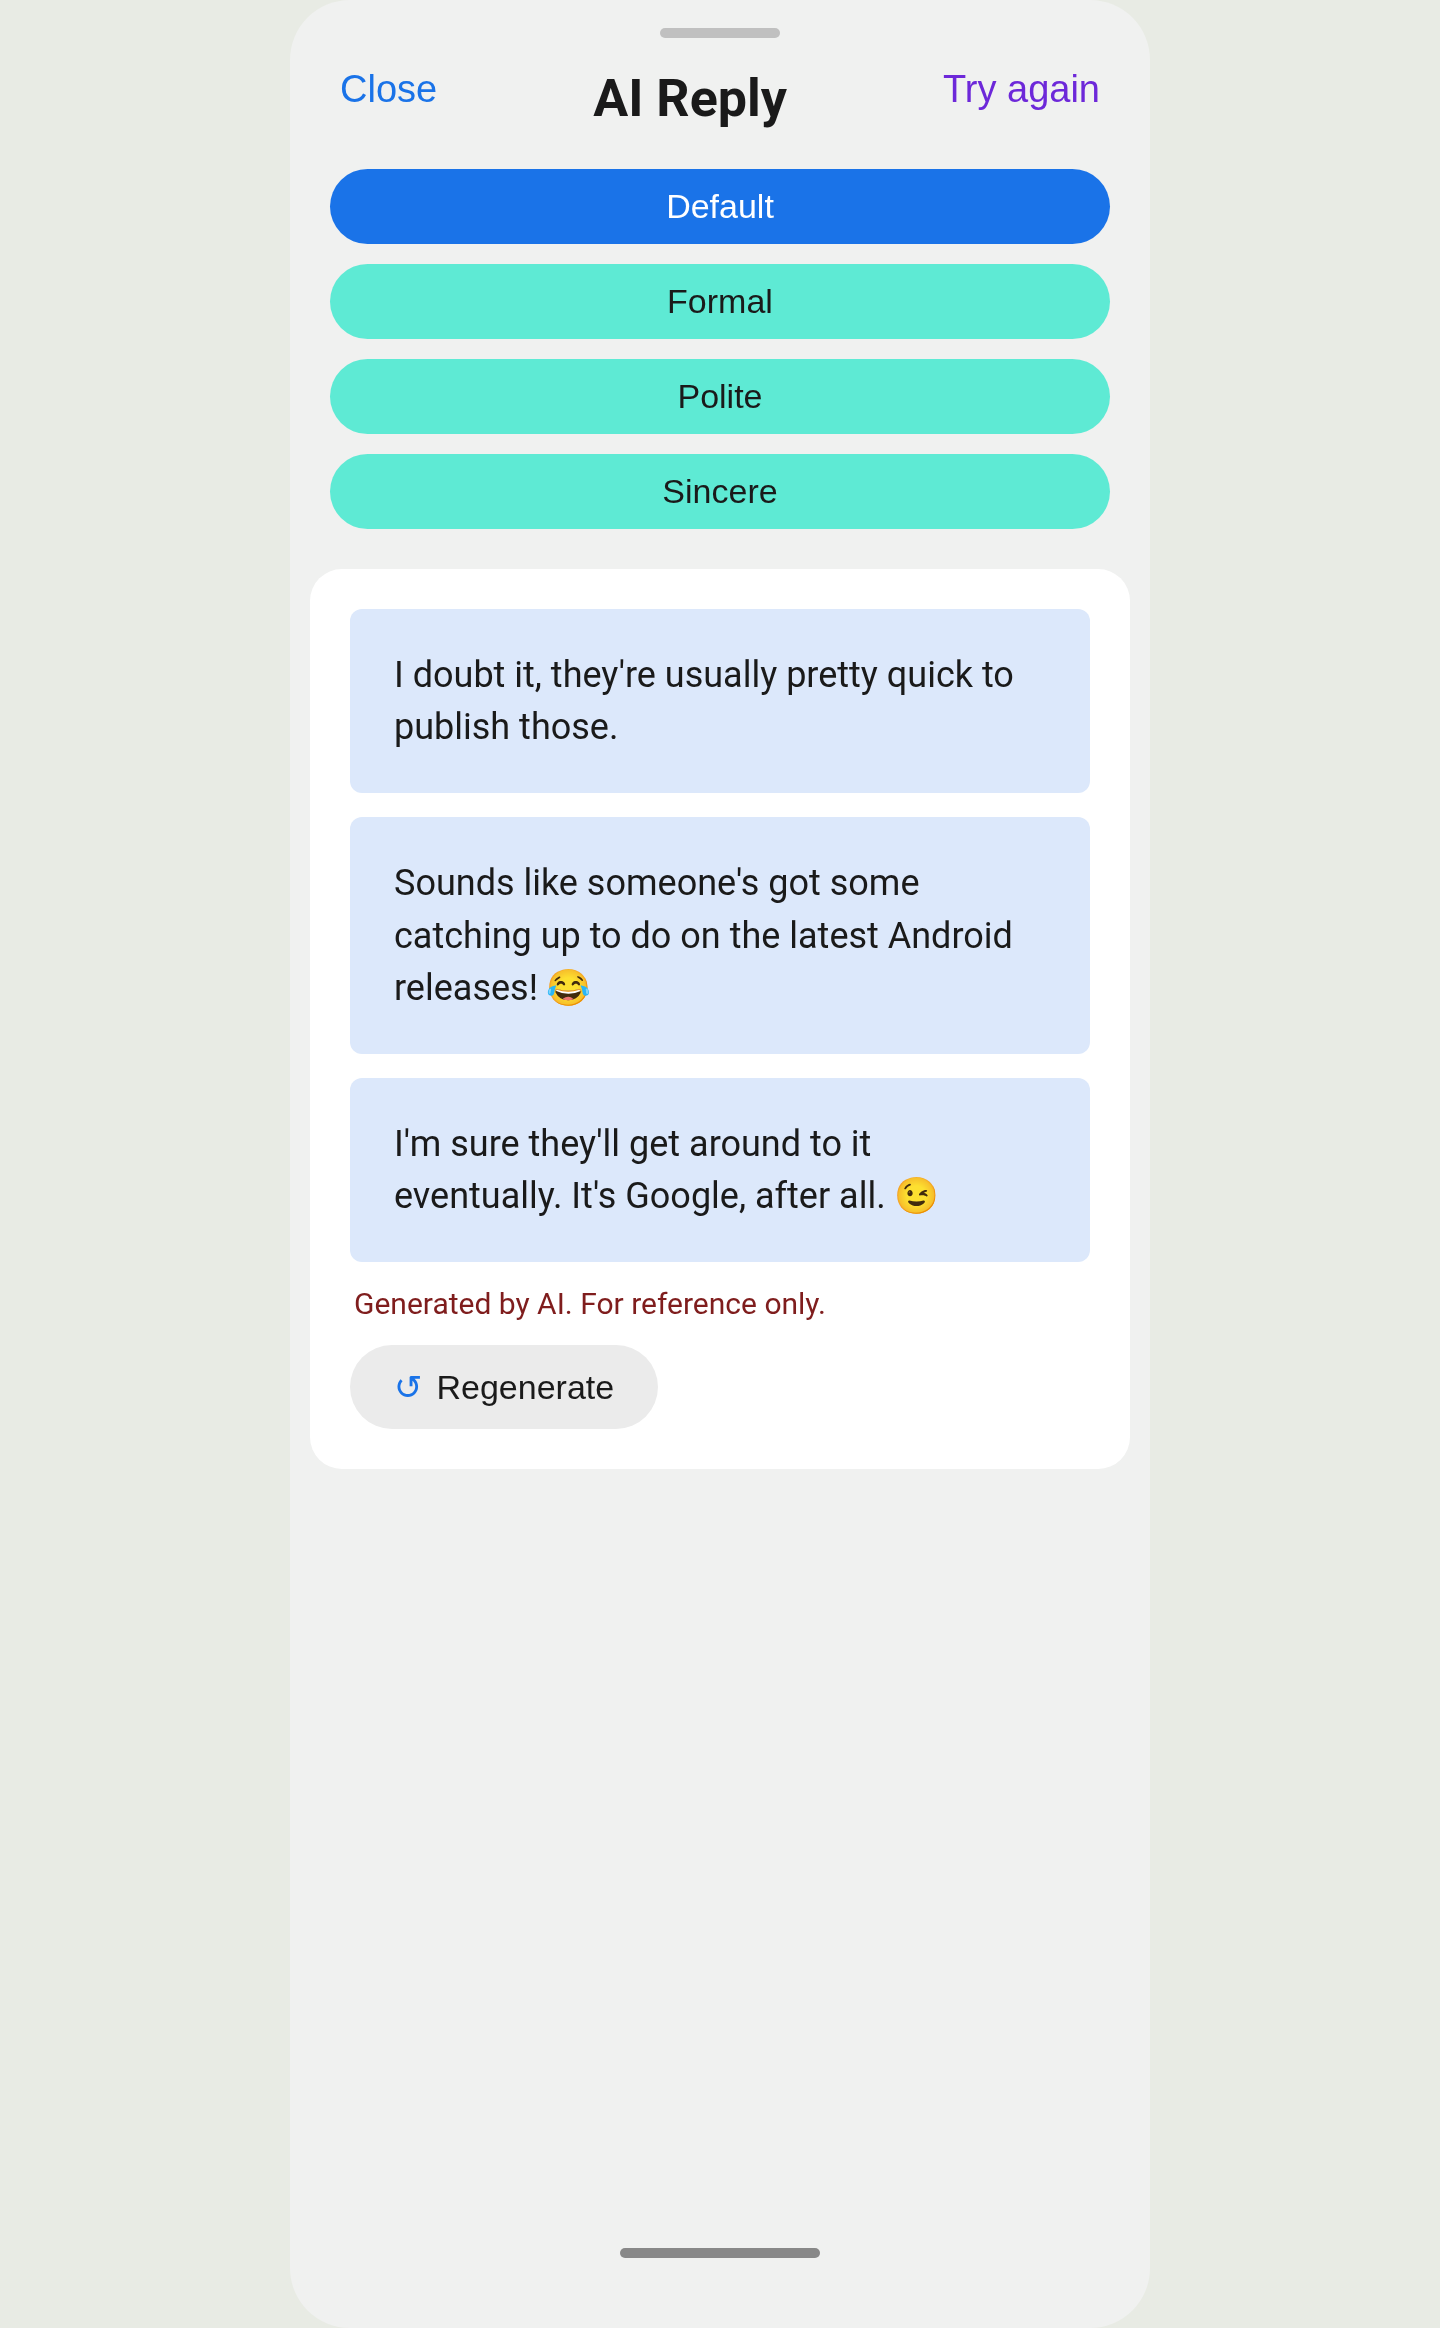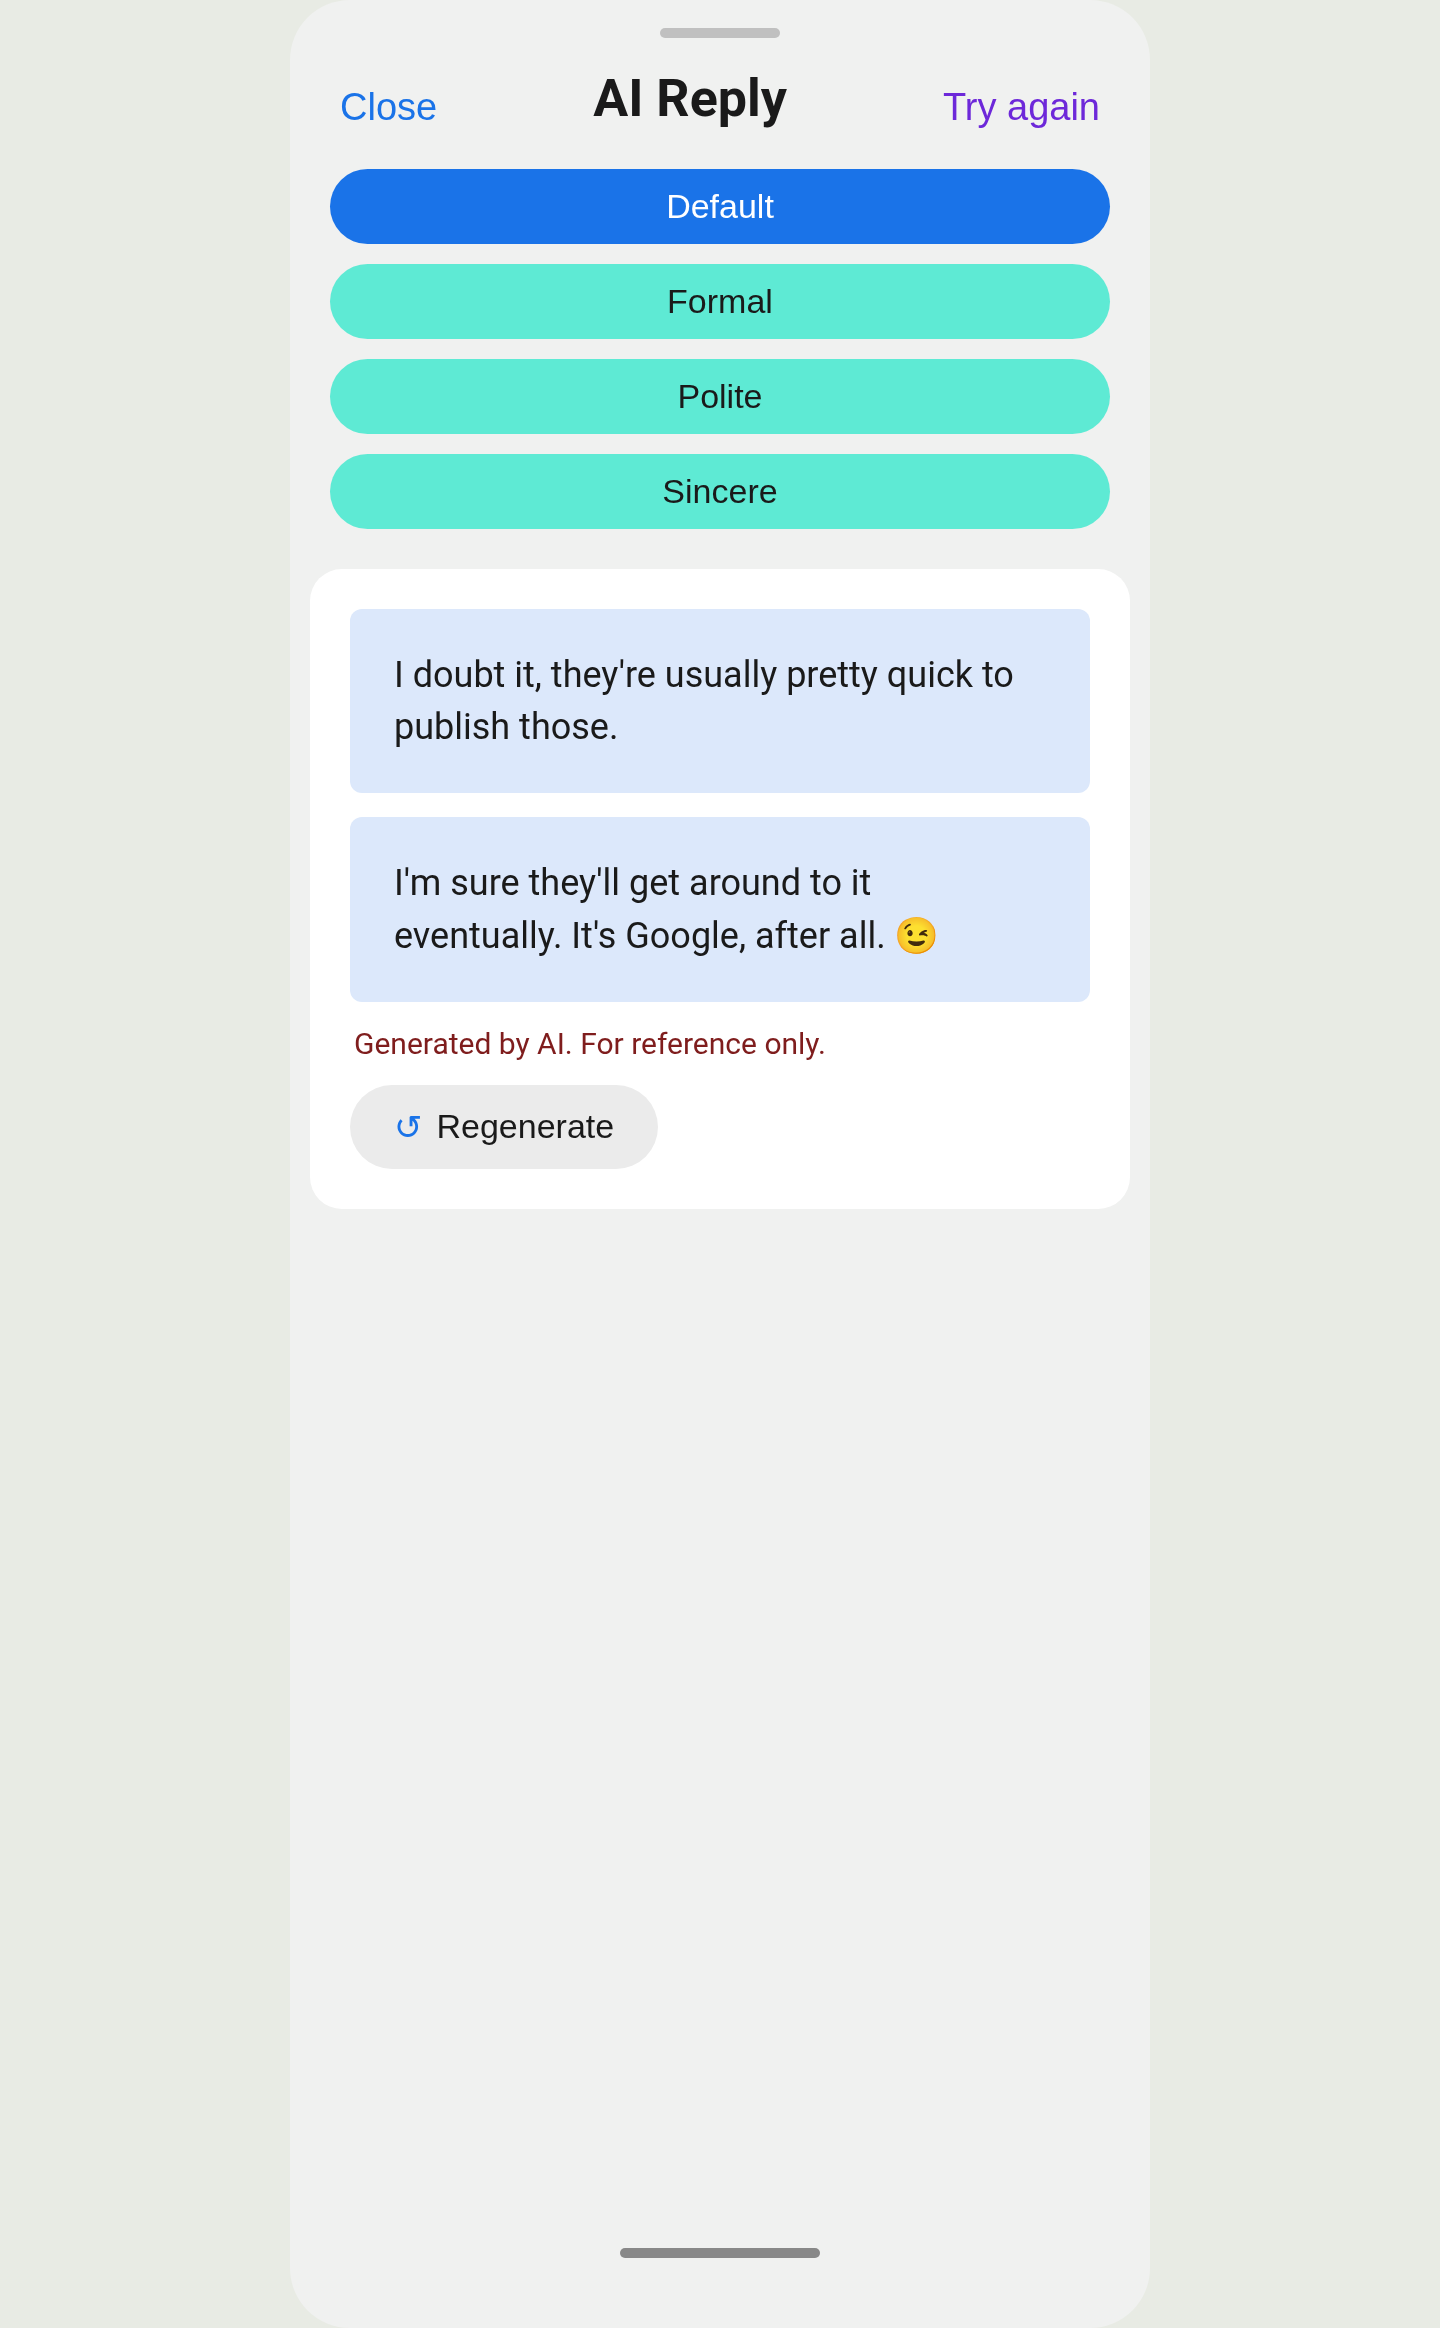--- a/index.html
+++ b/index.html
@@ -37,21 +37,21 @@
       height: 10px;
       background: #c0c0c0;
       border-radius: 5px;
       margin: 28px auto 20px;
     }
 
     
     .header {
       width: 100%;
       display: flex;
-      align-items: flex-end;
+      align-items: flex-start;
       justify-content: space-between;
       padding: 10px 50px 30px;
     }
 
     .header-close {
       color: #1a73e8;
       font-size: 38px;
       font-weight: 400;
       cursor: pointer;
       background: none;
@@ -195,20 +195,23 @@
     <button class="tone-pill inactive">Polite</button>
     <button class="tone-pill inactive">Sincere</button>
   </div>
 
   <div class="content-card">
 
     <div class="reply-bubble">
       <p>I doubt it, they're usually pretty quick to publish those.</p>
     </div>
 
+    <div class="reply-bubble">
+      <p>Sounds like someone's got some catching up to do on the latest Android releases! 😂</p>
+    </div>
 
     <div class="reply-bubble">
       <p>I'm sure they'll get around to it eventually. It's Google, after all. 😉</p>
     </div>
 
     <p class="ai-disclaimer">Generated by AI. For reference only.</p>
 
     <button class="regenerate-btn">
       <span class="regenerate-icon">↺</span>
       <span>Regenerate</span>

